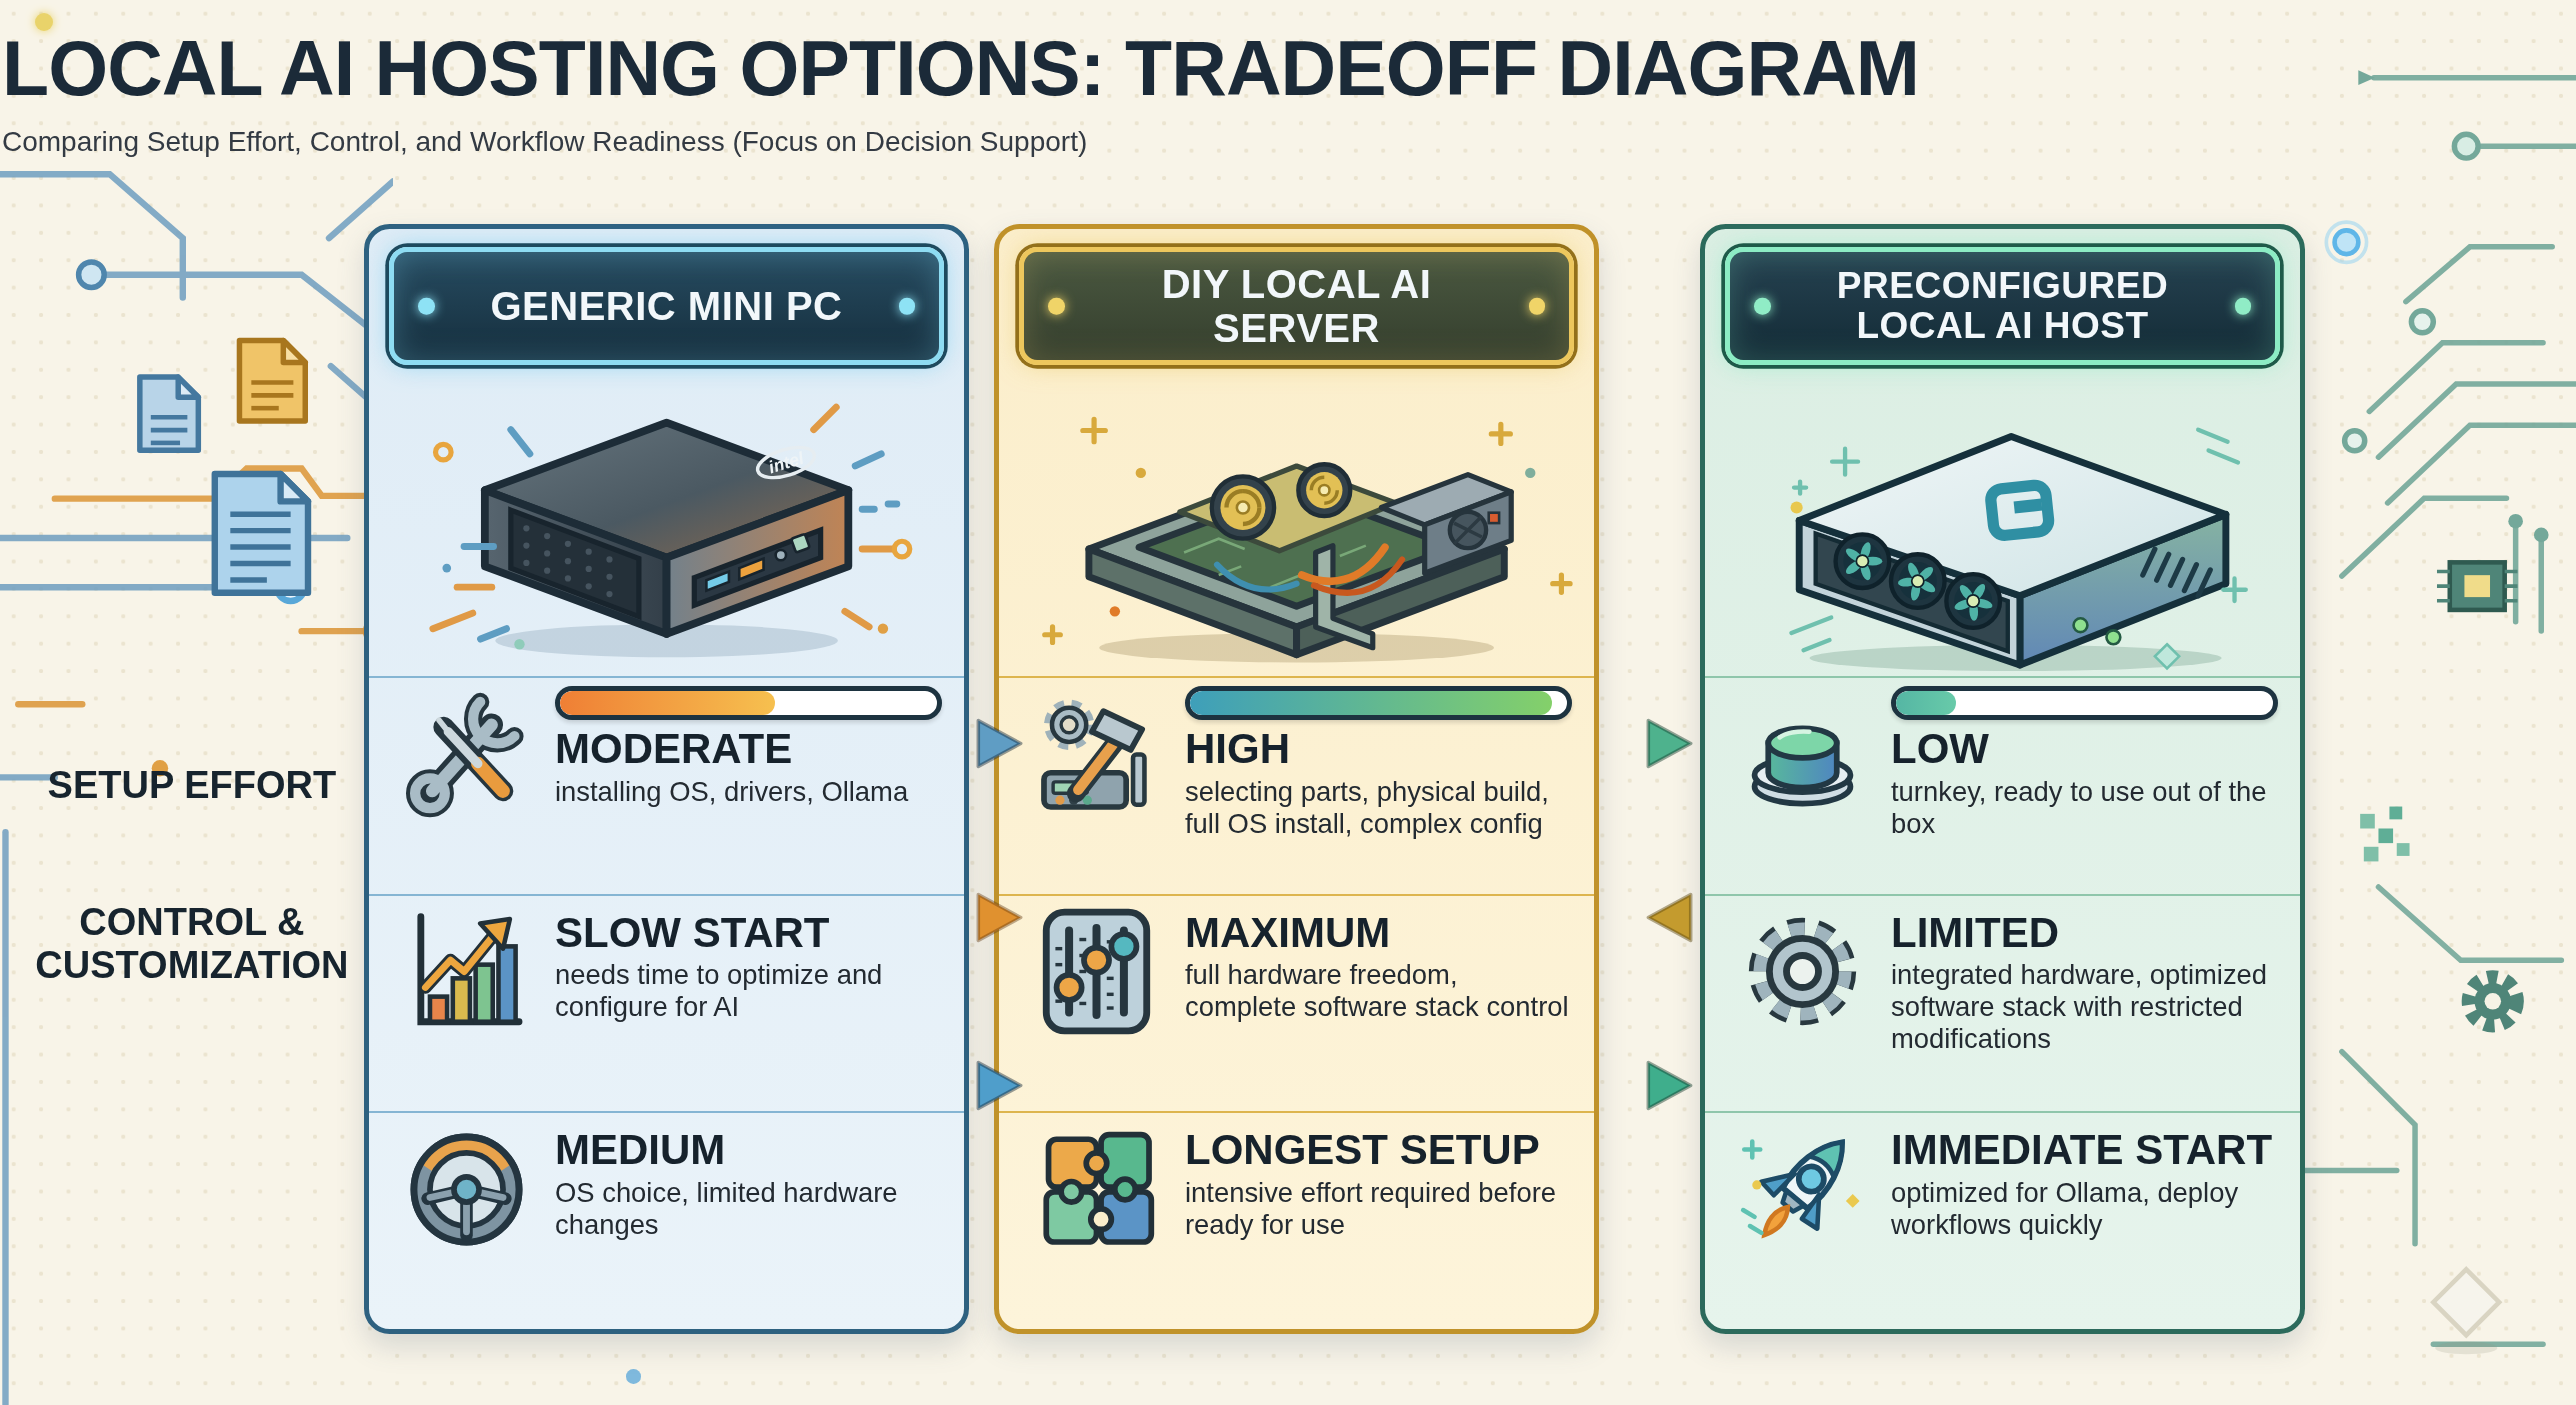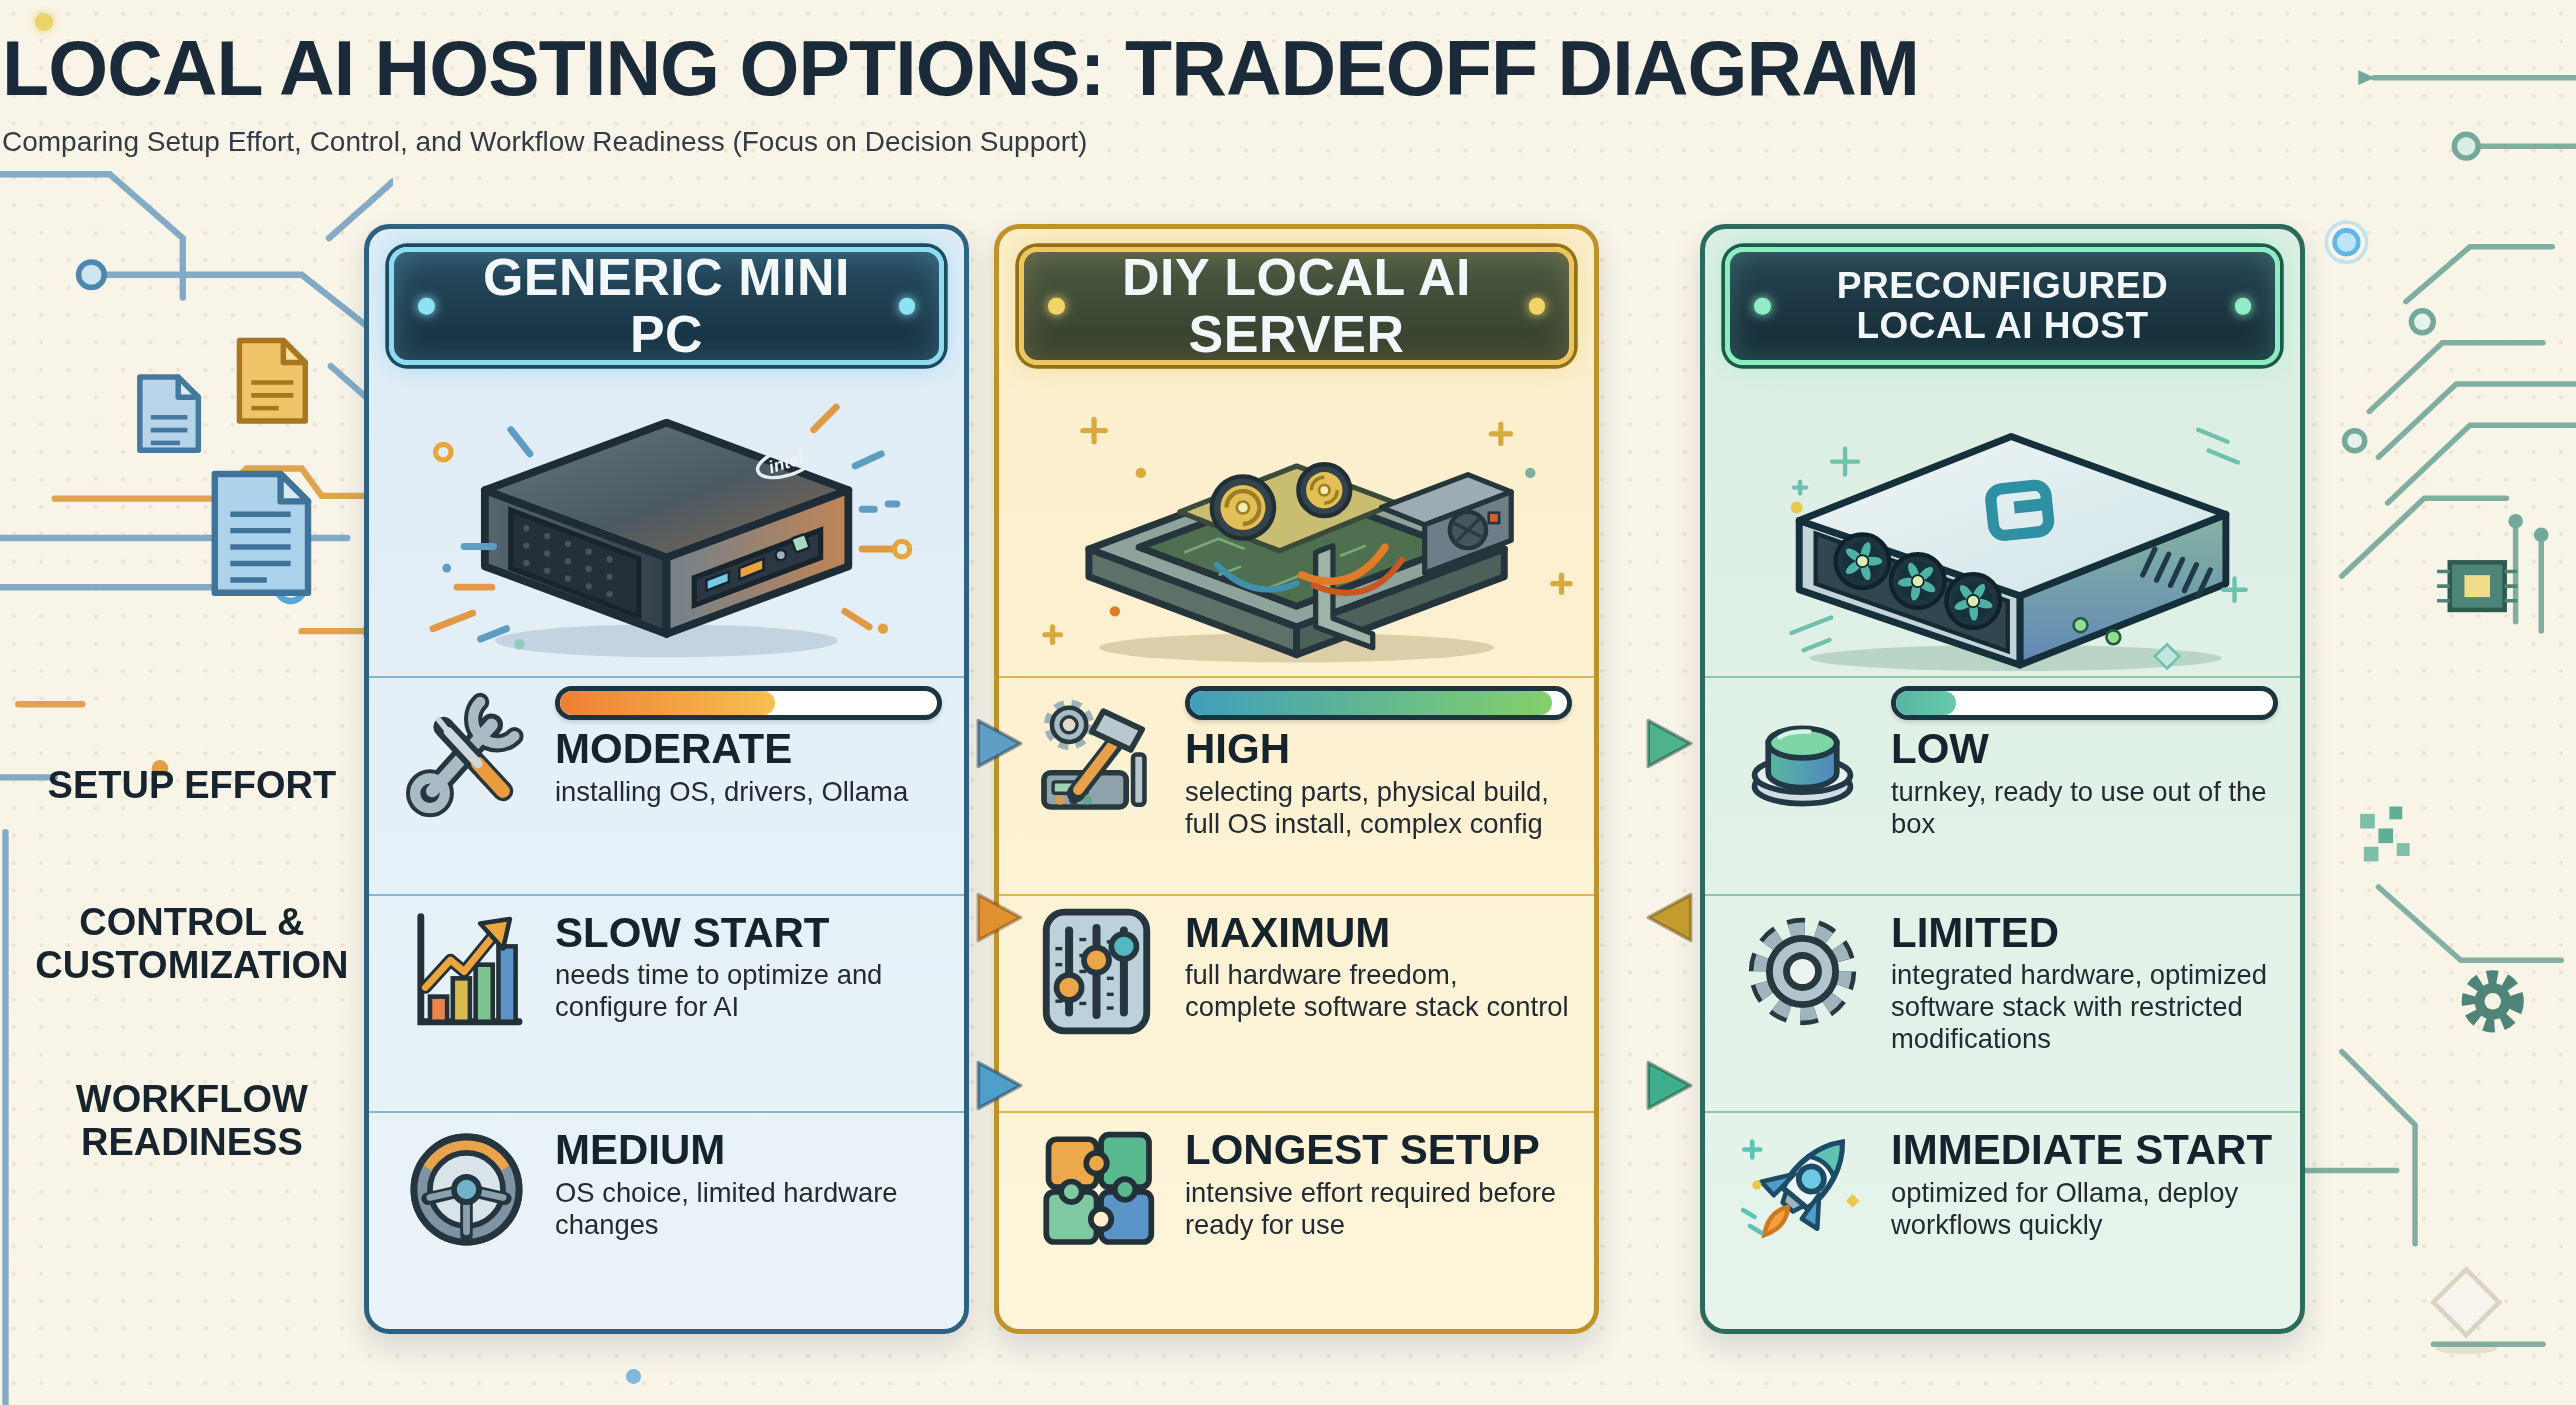--- a/index.html
+++ b/index.html
@@ -20,21 +20,21 @@
   #rl-workflow{top:1078px}
   
   .column{position:absolute;top:224px;width:595px;height:1100px;border-radius:25.6px;
     border:5.5px solid;display:flex;flex-direction:column;z-index:4;
     box-shadow:0 12.8px 27.4px rgba(70,90,110,.18)}
   #col1{left:364px;background:linear-gradient(180deg,#dfecf6,#eaf3f9);border-color:#2e6180}
   #col2{left:994px;background:linear-gradient(180deg,#fbeecb,#fdf4da);border-color:#c0922a}
   #col3{left:1700px;background:linear-gradient(180deg,#dbeee3,#e6f4ec);border-color:#2c6a5c}
   .col-header-outer{padding:18.3px 20px 0;flex:0 0 auto}
   .col-header{height:108px;border-radius:18.3px;display:flex;align-items:center;justify-content:center;
-    position:relative;color:#f2f7fa;font-weight:800;font-size:52px;letter-spacing:0.5px;text-align:center;
+    position:relative;color:#f2f7fa;font-weight:800;font-size:40px;letter-spacing:0.5px;text-align:center;
     padding:0 59px;line-height:1.1}
   #col1 .col-header{background:linear-gradient(180deg,#274c61,#152e3d);border:5.5px solid #8edcf2;
     box-shadow:0 0 0 3.7px #1d4a5e,0 0 24px rgba(110,205,240,.65),inset 0 0 31px rgba(130,215,245,.28)}
   #col2 .col-header{background:linear-gradient(180deg,#4b5941,#343e2d);border:5.5px solid #edc75d;
     box-shadow:0 0 0 3.7px #93701a,0 0 24px rgba(235,200,95,.6),inset 0 0 31px rgba(240,210,120,.22)}
   #col3 .col-header{background:linear-gradient(180deg,#264251,#132b36);border:5.5px solid #8cecc4;font-size:37px;
     box-shadow:0 0 0 3.7px #1e5a49,0 0 24px rgba(125,235,190,.55),inset 0 0 31px rgba(135,235,195,.24)}
   .hdot{position:absolute;top:50%;width:16.5px;height:16.5px;border-radius:50%;transform:translateY(-50%)}
   .hdot.left{left:24px}.hdot.right{right:24px}
   #col1 .hdot{background:#8ee2f5;box-shadow:0 0 11px #8ee2f5}
@@ -188,21 +188,20 @@
     </g>
   </svg>
 
   <header class="page-header">
     <h1 class="page-title">LOCAL AI HOSTING OPTIONS: TRADEOFF DIAGRAM</h1>
     <p class="page-subtitle">Comparing Setup Effort, Control, and Workflow Readiness (Focus on Decision Support)</p>
   </header>
 
   <div class="row-label" id="rl-setup">SETUP EFFORT</div>
   <div class="row-label" id="rl-control">CONTROL &amp; CUSTOMIZATION</div>
-  <div class="row-label" id="rl-workflow">WORKFLOW READINESS</div>
 
   <section class="column" id="col1">
     <div class="col-header-outer">
       <div class="col-header">
         <span class="hdot left"></span>
         <span>GENERIC MINI PC</span>
         <span class="hdot right"></span>
       </div>
     </div>
     <div class="device">

